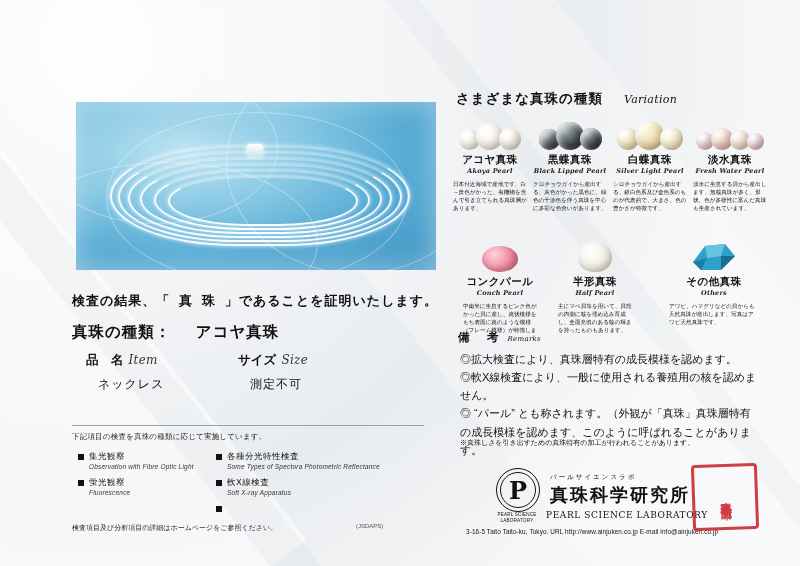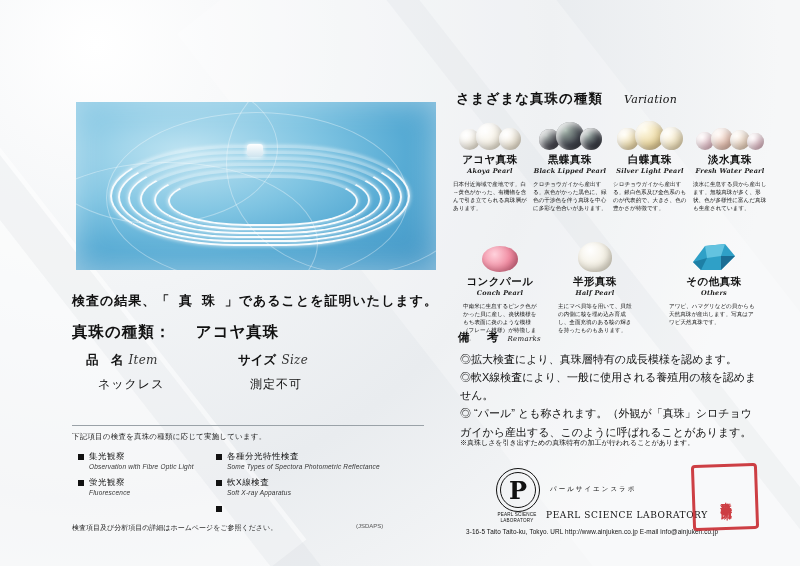--- a/index.html
+++ b/index.html
@@ -310,31 +310,32 @@
         <div class="pdesc">アワビ、ハマグリなどの貝からも天然真珠が産出します。写真はアワビ天然真珠です。</div>
       </div>
     </div>
 
     <div class="remarks-title">
       <span>備　考</span><i>Remarks</i>
     </div>
     <div class="remarks-body">
       <div>◎拡大検査により、真珠層特有の成長模様を認めます。</div>
       <div>◎軟X線検査により、一般に使用される養殖用の核を認めません。</div>
-      <div>◎ “パール” とも称されます。（外観が「真珠」シロチョウガイから産出する、このように呼ばれることがあります。</div>
+      <div>◎ “パール” とも称されます。（外観が「真珠」真珠層特有の成長模様を認めます、このように呼ばれることがあります。</div>
     </div>
     <div class="remarks-note">※真珠しさを引き出すための真珠特有の加工が行われることがあります。</div>
 
     <div class="lab">
       <div class="lab-logo">
           <span>P</span>
         </div>
       <div style="margin-left:10px;">
         <span class="lab-jp">
           <span class="kana">パールサイエンスラボ</span>
+          <span>真珠科学研究所</span>
         </span>
       </div>
     </div>
     <div class="lab-logo-cap">PEARL SCIENCE LABORATORY</div>
     <div class="lab-en">PEARL SCIENCE LABORATORY</div>
     <div class="addr">3-16-5 Taito Taito-ku, Tokyo.  URL  http://www.ainjuken.co.jp  E-mail  info@ainjuken.co.jp</div>
 
     <div class="seal">
         <span>真珠科学研究所印</span>
       </div>

